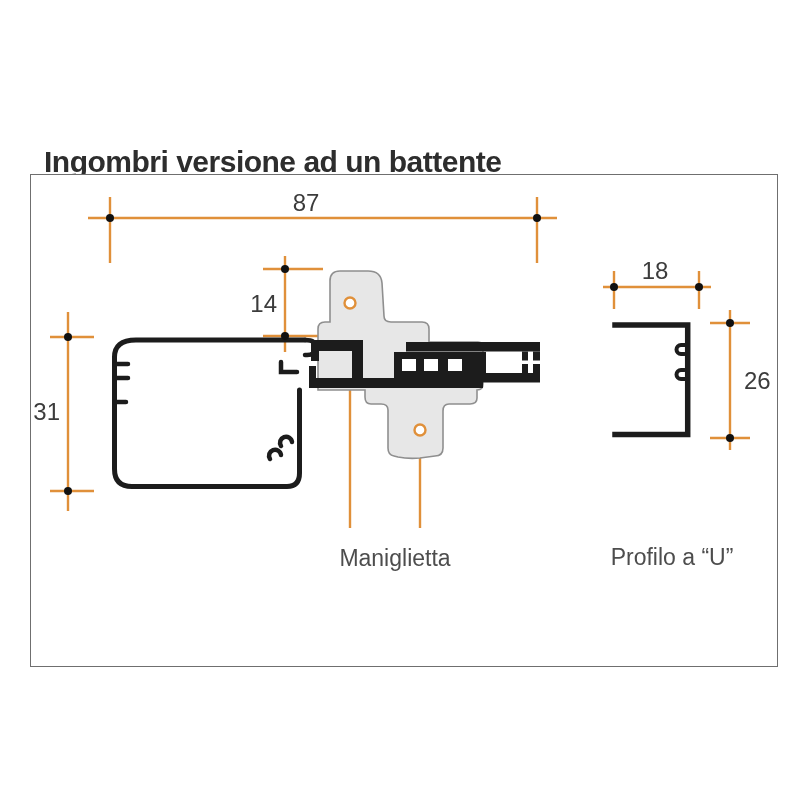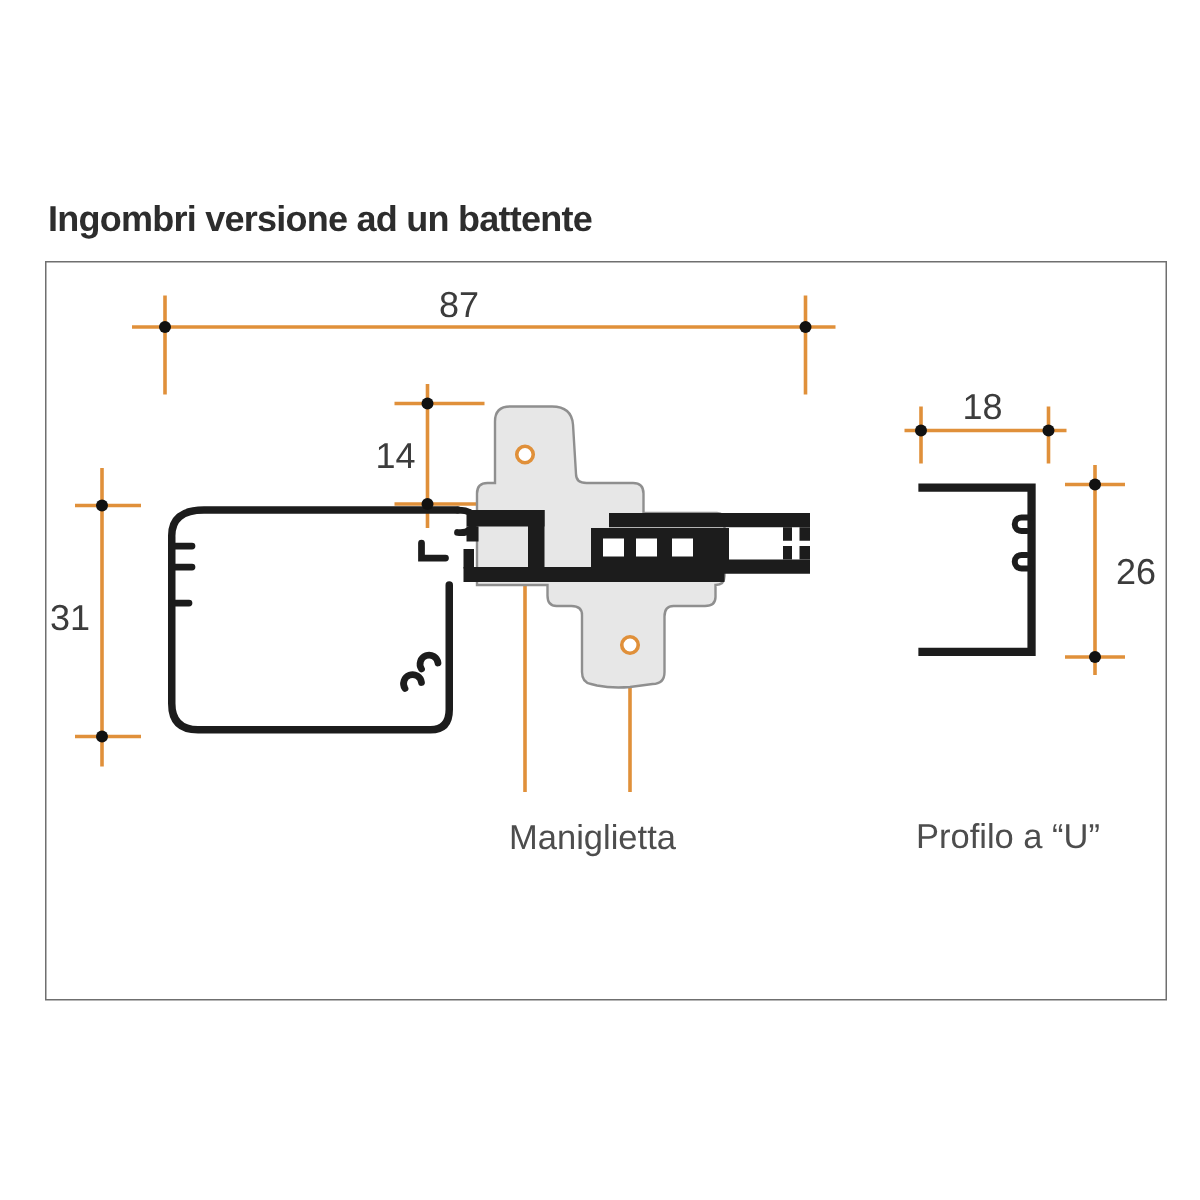--- a/index.html
+++ b/index.html
@@ -1,22 +1,22 @@
 <!DOCTYPE html>
 <html><head>
 <meta charset="utf-8">
 <style>
   html,body{margin:0;padding:0;}
   body{
     width:800px;height:800px;background:#ffffff;position:relative;overflow:hidden;
     font-family:"Liberation Sans", sans-serif;
   }
   .page-title{
-    position:absolute;left:28px;top:129px;margin:4px;
-    font-size:24px;font-weight:bold;color:#2d2d2d;letter-spacing:-0.5px;
+    position:absolute;left:28px;top:129px;margin:16px;
+    font-size:30px;font-weight:bold;color:#2d2d2d;letter-spacing:-0.5px;
   }
   .frame-box{
     position:absolute;left:30px;top:174px;width:748px;height:493px;
     border:1.5px solid #6f6f6f;background:#ffffff;box-sizing:border-box;
   }
   svg.drawing{position:absolute;left:0;top:0;}
   text{font-family:"Liberation Sans", sans-serif;}
   .dim-text{font-size:24px;}
   .label-text{font-size:23px;}
 </style>

